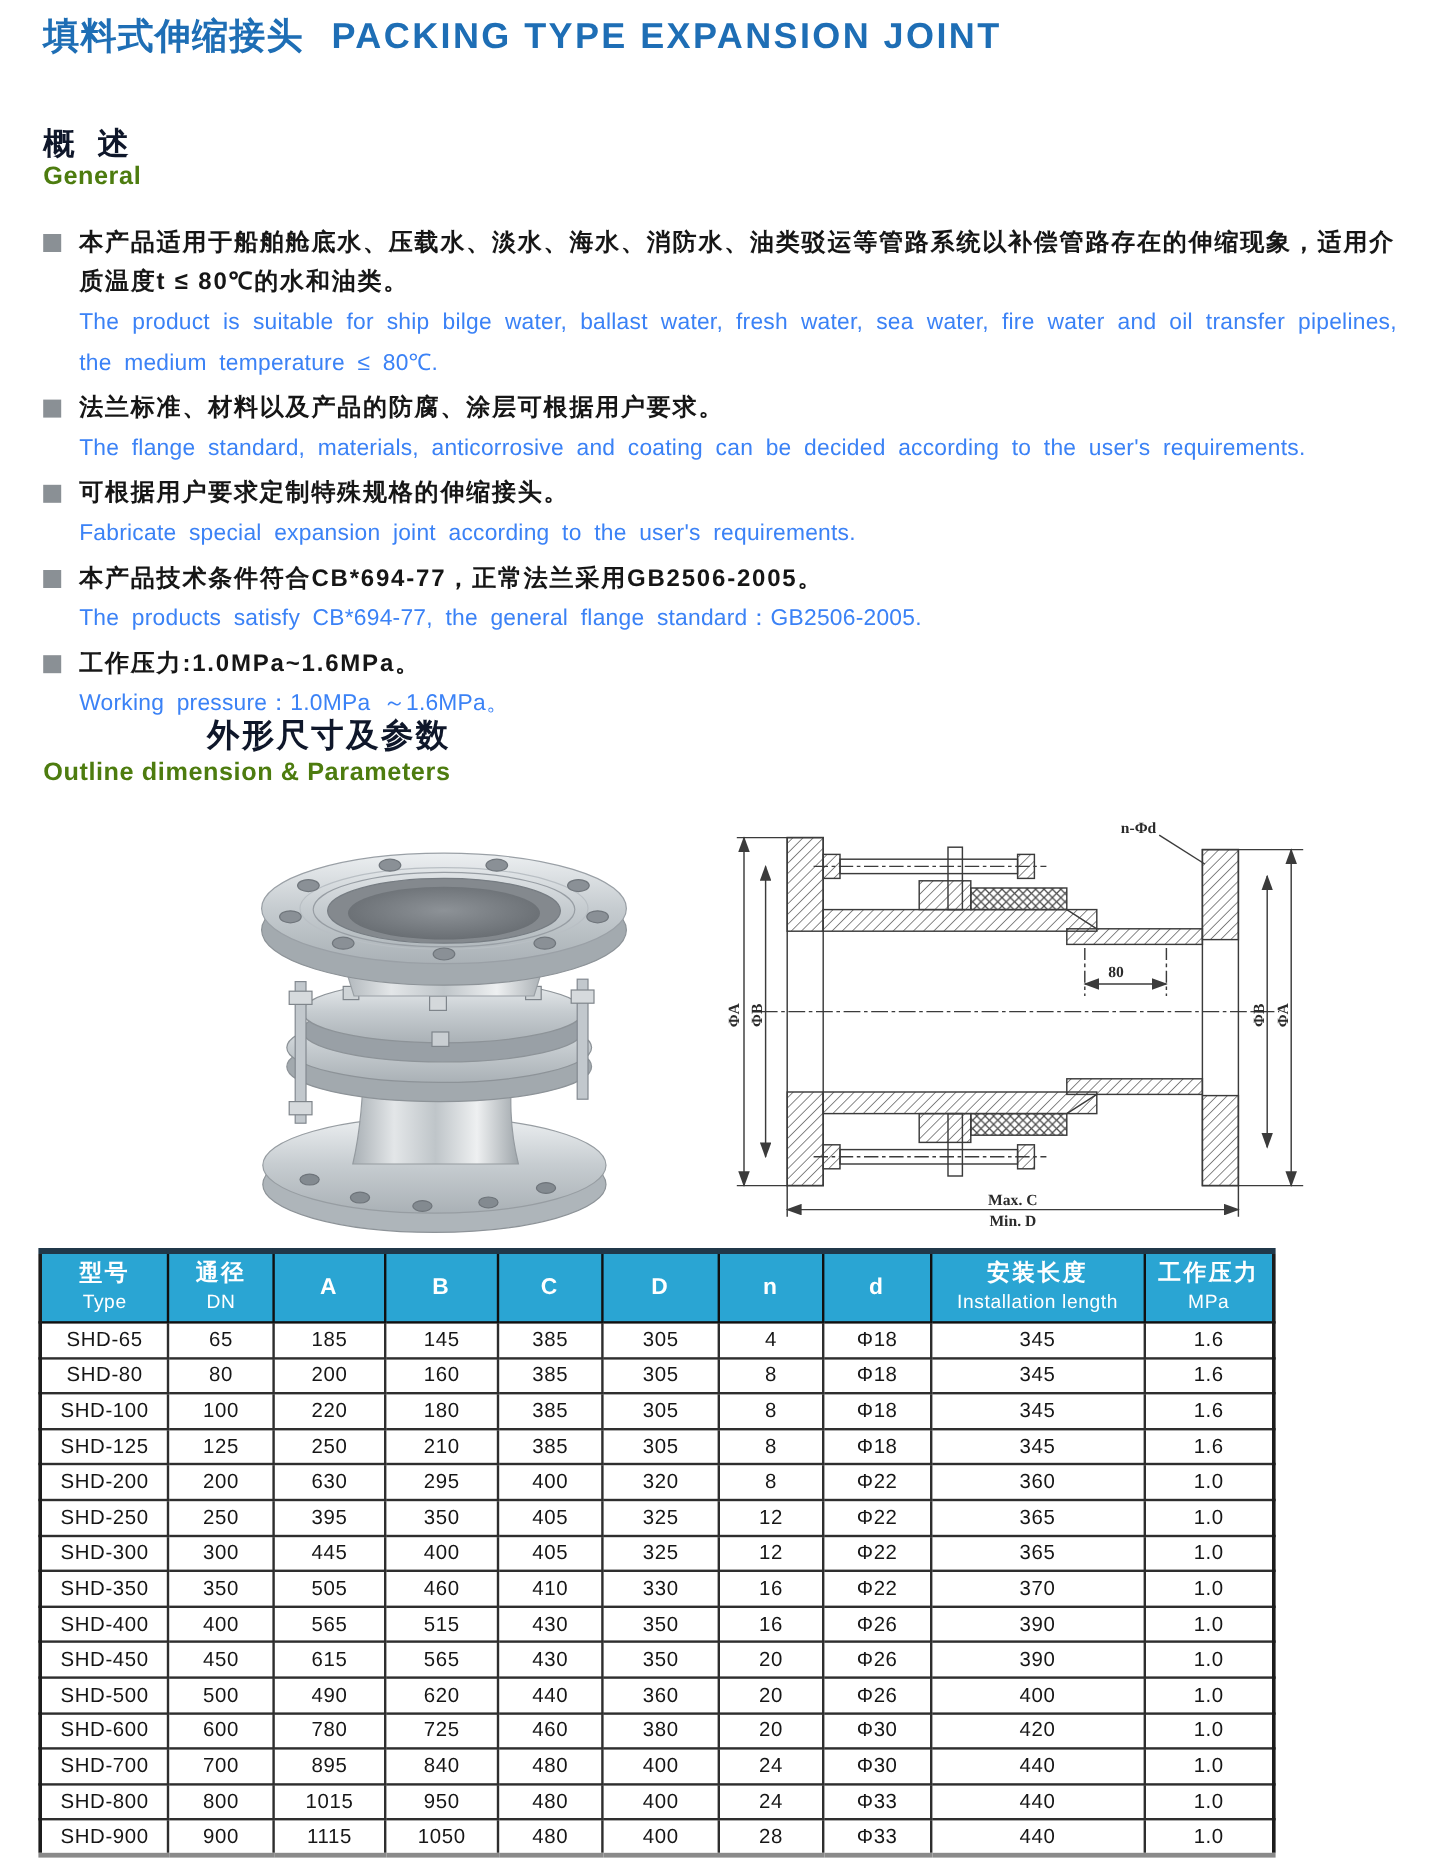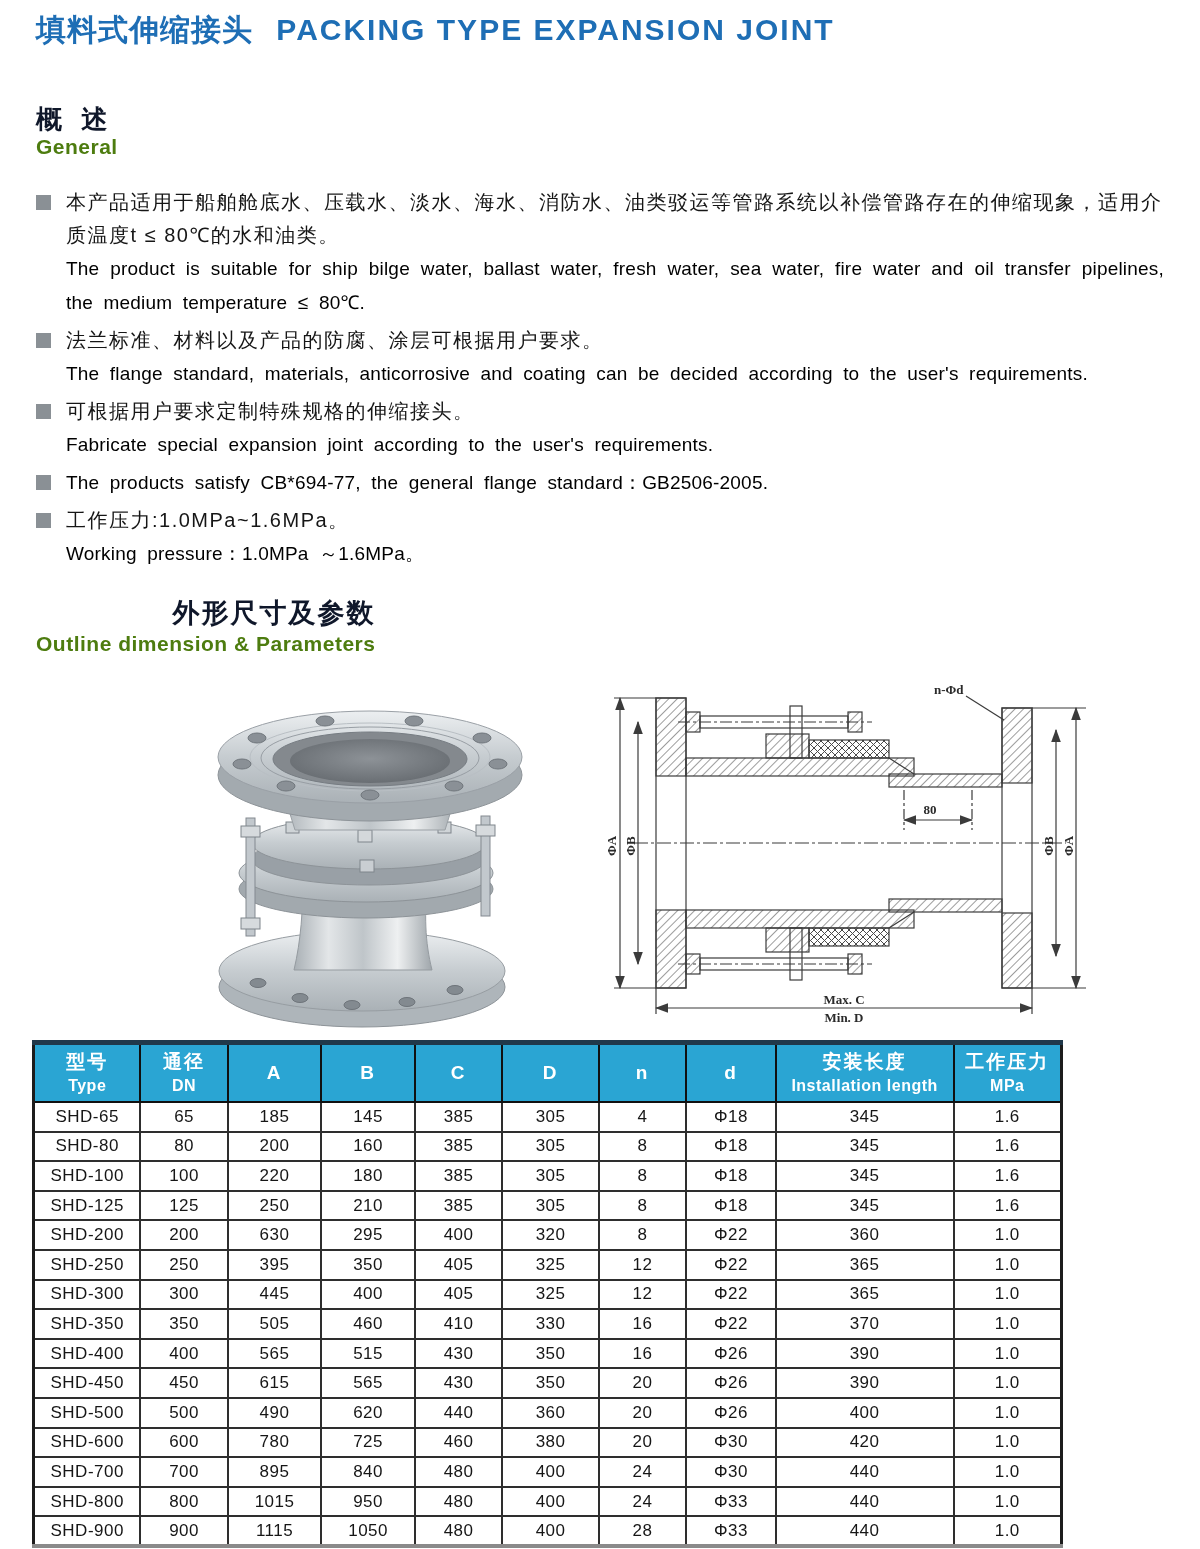--- a/index.html
+++ b/index.html
@@ -17,29 +17,29 @@
   .page-title .en { margin-left:14px; letter-spacing:2px;text-align:center; }
 
   
   .general-heading { position:absolute; left:36px; top:104px; }
   .h-zh-big { font-size:26px; font-weight:bold; color:#0f172a; letter-spacing:6px; line-height:30px; }
   .h-en-big { font-size:21px; font-weight:bold; color:#4d7c0f; line-height:26px; letter-spacing:0.5px; }
 
   .general-items { position:absolute; left:36px; top:186px; width:1128px; }
   .g-item { margin-bottom:4px; }
   .zh-line {
-    position:relative; padding-left:30px; font-size:20px; font-weight:normal;
+    position:relative; padding-left:30px; font-size:20px; font-weight:bold;
     color:#161616; line-height:33px; letter-spacing:1.5px;
   }
   .bullet-sq {
     position:absolute; left:0; top:9px; width:15px; height:15px;
     background:#8a9095; display:inline-block;
   }
   .en-line {
-    padding-left:30px; font-size:19px; color:#000000; line-height:34px;
+    padding-left:30px; font-size:19px; color:#3b82f6; line-height:34px;
     letter-spacing:0.2px; word-spacing:5px; text-align:justify;
   }
 
   
   .outline-heading { position:absolute; left:36px; top:596px;text-align:right; }
   .outline-heading .h-zh-big { font-size:27px; letter-spacing:2px; line-height:34px; }
   .outline-heading .h-en-big { font-size:21px; line-height:28px; }
 
   
   .figures { position:absolute; left:36px; top:668px; width:1128px; height:368px; }
@@ -52,21 +52,21 @@
   .table-wrap { position:absolute; left:32px; top:1040px; width:1031px; height:508px; }
   table.spec {
     width:100%; height:100%; border-collapse:collapse; table-layout:fixed;
     border:3px solid #1c1c1c; border-top:5px solid #20384a;
   }
   table.spec th {
     background:#2aa5d3; color:#ffffff; border:2px solid #101010;
     padding:0; height:56px; vertical-align:middle; text-align:center; font-weight:bold;
   }
   th .h-zh { display:block; font-size:19px; letter-spacing:2px; line-height:26px; }
-  th .h-en { display:block; font-size:16px; letter-spacing:0.5px; line-height:22px; font-weight:bold; }
+  th .h-en { display:block; font-size:16px; letter-spacing:0.5px; line-height:22px; font-weight:normal; }
   th .h-en:empty { display:none; }
   table.spec td {
     border:2px solid #2e2e2e; text-align:center; vertical-align:middle;
     font-size:17px; color:#161616; padding:0; letter-spacing:0.5px;
   }
   table.spec tbody tr { height:28px; }
   table.spec tbody tr:nth-child(15) td { border-bottom:4px solid #8a8a8a; }
 </style>
 </head>
 <body>
@@ -99,20 +99,21 @@
   <div class="g-item">
     <div class="zh-line">
       <span class="bullet-sq"></span>
       <span>可根据用户要求定制特殊规格的伸缩接头。</span>
     </div>
     <div class="en-line">Fabricate special expansion joint according to the user's requirements.</div>
   </div>
   <div class="g-item">
     <div class="zh-line">
       <span class="bullet-sq"></span>
+      <span>本产品技术条件符合CB*694-77，正常法兰采用GB2506-2005。</span>
     </div>
     <div class="en-line">The products satisfy CB*694-77, the general flange standard：GB2506-2005.</div>
   </div>
   <div class="g-item">
     <div class="zh-line">
       <span class="bullet-sq"></span>
       <span>工作压力:1.0MPa~1.6MPa。</span>
     </div>
     <div class="en-line">Working pressure：1.0MPa ～1.6MPa。</div>
   </div>

